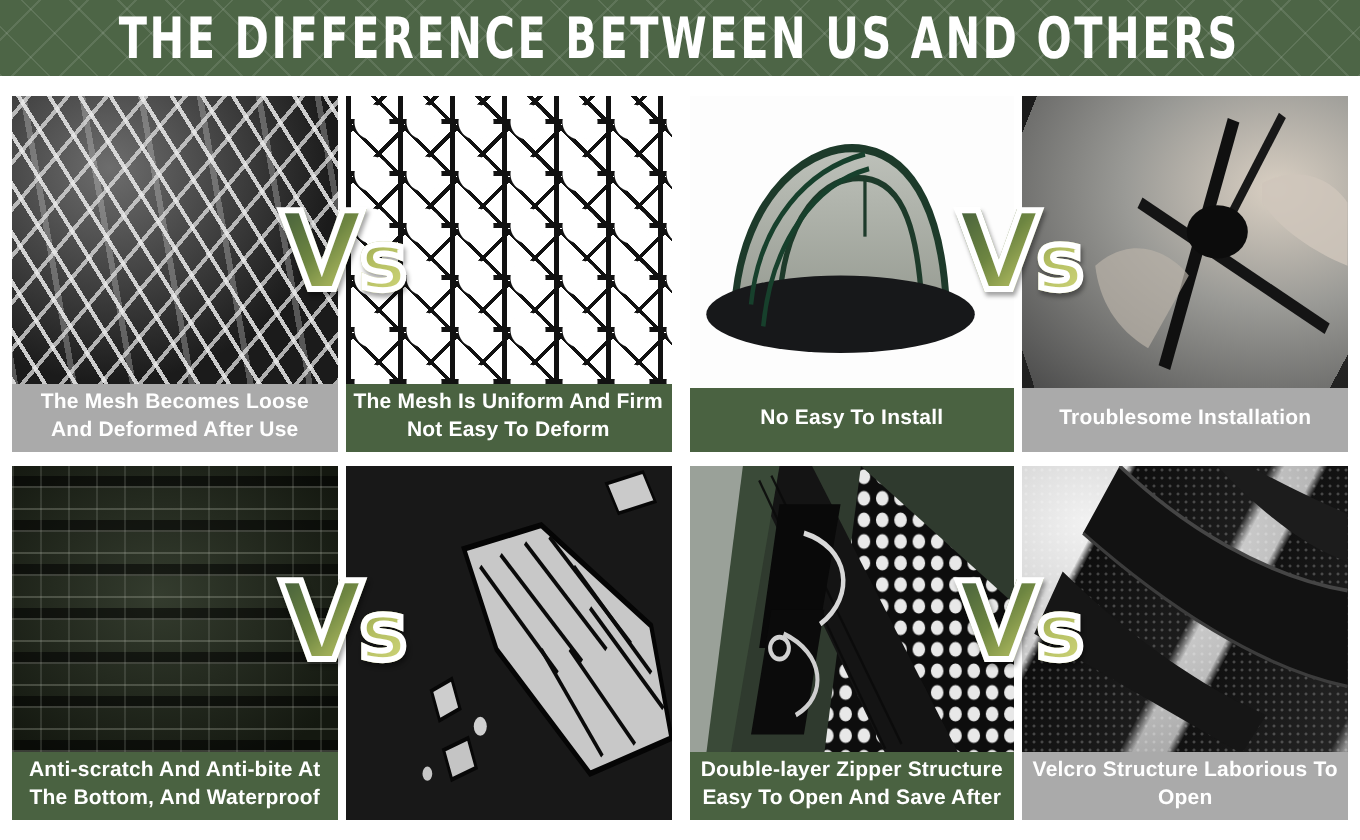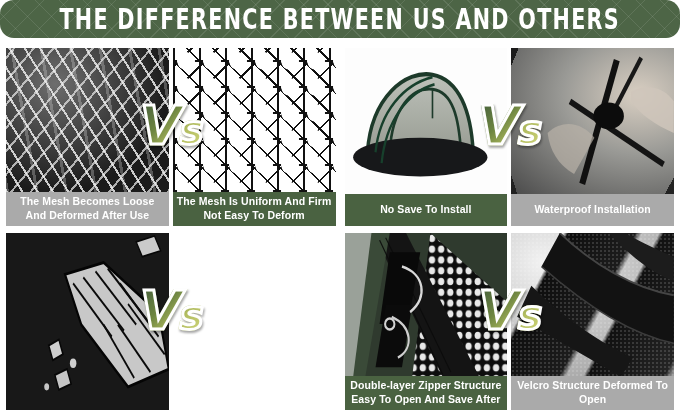--- a/index.html
+++ b/index.html
@@ -26,21 +26,20 @@
       repeating-linear-gradient(45deg,
         rgba(255,255,255,0.10) 0px, rgba(255,255,255,0.10) 1px,
         rgba(255,255,255,0) 1px, rgba(255,255,255,0) 17px),
       repeating-linear-gradient(-45deg,
         rgba(255,255,255,0.10) 0px, rgba(255,255,255,0.10) 1px,
         rgba(255,255,255,0) 1px, rgba(255,255,255,0) 17px);
     display:flex;
     align-items:center;
     justify-content:center;
     overflow:hidden;
-    border-radius:14px;
   }
   .header-title{
     color:#ffffff;
     font-family:"DejaVu Sans Condensed","Liberation Sans Narrow","Liberation Sans",sans-serif;
     font-size:25px;
     font-weight:bold;
     letter-spacing:1.4px;
     text-transform:uppercase;
     transform:scaleX(0.92) scaleY(1.14);
     white-space:nowrap;
@@ -111,21 +110,20 @@
     line-height:0.8;
     letter-spacing:-2px;
     background:linear-gradient(135deg,#46603c 0%,#6d8541 38%,#b2bd60 68%,#ced479 100%);
     -webkit-background-clip:text;
     background-clip:text;
     color:transparent;
     -webkit-text-stroke:3px #ffffff;
     paint-order:stroke fill;
     filter:drop-shadow(1px 2px 1px rgba(0,0,0,0.35));
     white-space:nowrap;
-    font-style:italic;
   }
   .vs .s{ font-size:40px; }
 
   
   
   .art-mesh-uniform{
     position:absolute; inset:0;
     background-color:#ffffff;
     background-image:
       repeating-linear-gradient(0deg,#111 0 2.5px, transparent 2.5px 26px),
@@ -243,43 +241,49 @@
             </defs>
             <path d="M22 86 C26 40 60 18 86 22 C112 26 124 52 126 86 Z" fill="url(#meshg)" opacity="0.92"></path>
             <path d="M22 86 C26 40 60 18 86 22 C112 26 124 52 126 86" fill="none" stroke="#1d3a2a" stroke-width="3.4"></path>
             <path d="M44 86 C46 50 66 32 86 34 C106 36 112 58 114 86" fill="none" stroke="#1d3a2a" stroke-width="2.6"></path>
             <line x1="86" y1="33" x2="86" y2="58" stroke="#1d3a2a" stroke-width="1.6"></line>
             <ellipse cx="74" cy="90" rx="66" ry="16" fill="#17181a"></ellipse>
             <path d="M30 86 C34 52 58 30 86 24" fill="none" stroke="#17402c" stroke-width="2.2"></path>
             <path d="M36 95 C40 60 62 36 88 30" fill="none" stroke="#17402c" stroke-width="2.2"></path>
           </svg>
         </div>
-        <div class="caption good">No Save To Install</div>
+        <div class="caption good">No Easy To Install</div>
       </div>
 
       <div class="panel">
         <div class="photo">
           <div class="art-assembly"></div>
           <svg class="art-svg" viewBox="0 0 160 120" preserveAspectRatio="none">
             <path d="M104 10 L70 112" stroke="#101010" stroke-width="6" fill="none"></path>
             <path d="M150 96 L58 44" stroke="#141414" stroke-width="5" fill="none"></path>
             <path d="M128 8 L96 60" stroke="#181818" stroke-width="4" fill="none"></path>
             <ellipse cx="96" cy="56" rx="15" ry="11" fill="#0c0c0c"></ellipse>
             <path d="M118 36 C136 28 152 34 160 44 L160 70 C142 64 126 54 118 44 Z" fill="#cfc6bb" opacity="0.85"></path>
             <path d="M36 70 C52 58 70 62 82 74 L62 104 C46 96 38 84 36 70 Z" fill="#b9b2a8" opacity="0.7"></path>
           </svg>
         </div>
-        <div class="caption bad">Waterproof Installation</div>
+        <div class="caption bad">Troublesome Installation</div>
       </div>
 
       <div class="vs"><span>V</span><span class="s">s</span></div>
     </div>
 
     <div class="pair">
 
+      <div class="panel">
+        <div class="photo">
+          <div class="art-weave"></div>
+        </div>
+        <div class="caption good">Anti-scratch And Anti-bite At The Bottom, And Waterproof</div>
+      </div>
 
       <div class="panel">
         <div class="photo">
           <div class="art-torn"></div>
           <svg class="art-svg" viewBox="0 0 160 120" preserveAspectRatio="none">
             <path d="M58 28 L96 20 L150 54 L160 92 L120 104 L74 62 Z" fill="#c8c8c8" stroke="#050505" stroke-width="2"></path>
             <g stroke="#0a0a0a" stroke-width="1.6" fill="none">
               <path d="M66 34 L104 70"></path>
                 <path d="M76 30 L116 66"></path>
               <path d="M88 26 L128 62"></path>
@@ -338,20 +342,20 @@
             <div class="velcro-nap"></div>
           </div>
           <svg class="art-svg" viewBox="0 0 160 120" preserveAspectRatio="none">
             <path d="M48 0 C80 26 120 46 160 52 L160 92 C116 84 70 58 30 28 Z" fill="#121212"></path>
             <path d="M96 0 C118 20 140 34 160 40 L160 20 C144 14 124 6 112 0 Z" fill="#1c1c1c"></path>
             <path d="M20 44 C44 64 78 88 120 104 L108 120 L6 70 Z" fill="#161616"></path>
             <path d="M48 0 C80 26 120 46 160 52" fill="none" stroke="#454545" stroke-width="1.6"></path>
             <path d="M30 28 C70 58 116 84 160 92" fill="none" stroke="#3c3c3c" stroke-width="1.4"></path>
           </svg>
         </div>
-        <div class="caption bad">Velcro Structure Deformed To Open</div>
+        <div class="caption bad">Velcro Structure Laborious To Open</div>
       </div>
 
       <div class="vs"><span>V</span><span class="s">s</span></div>
     </div>
 
   </div>
 </div>
 
 </body></html>

